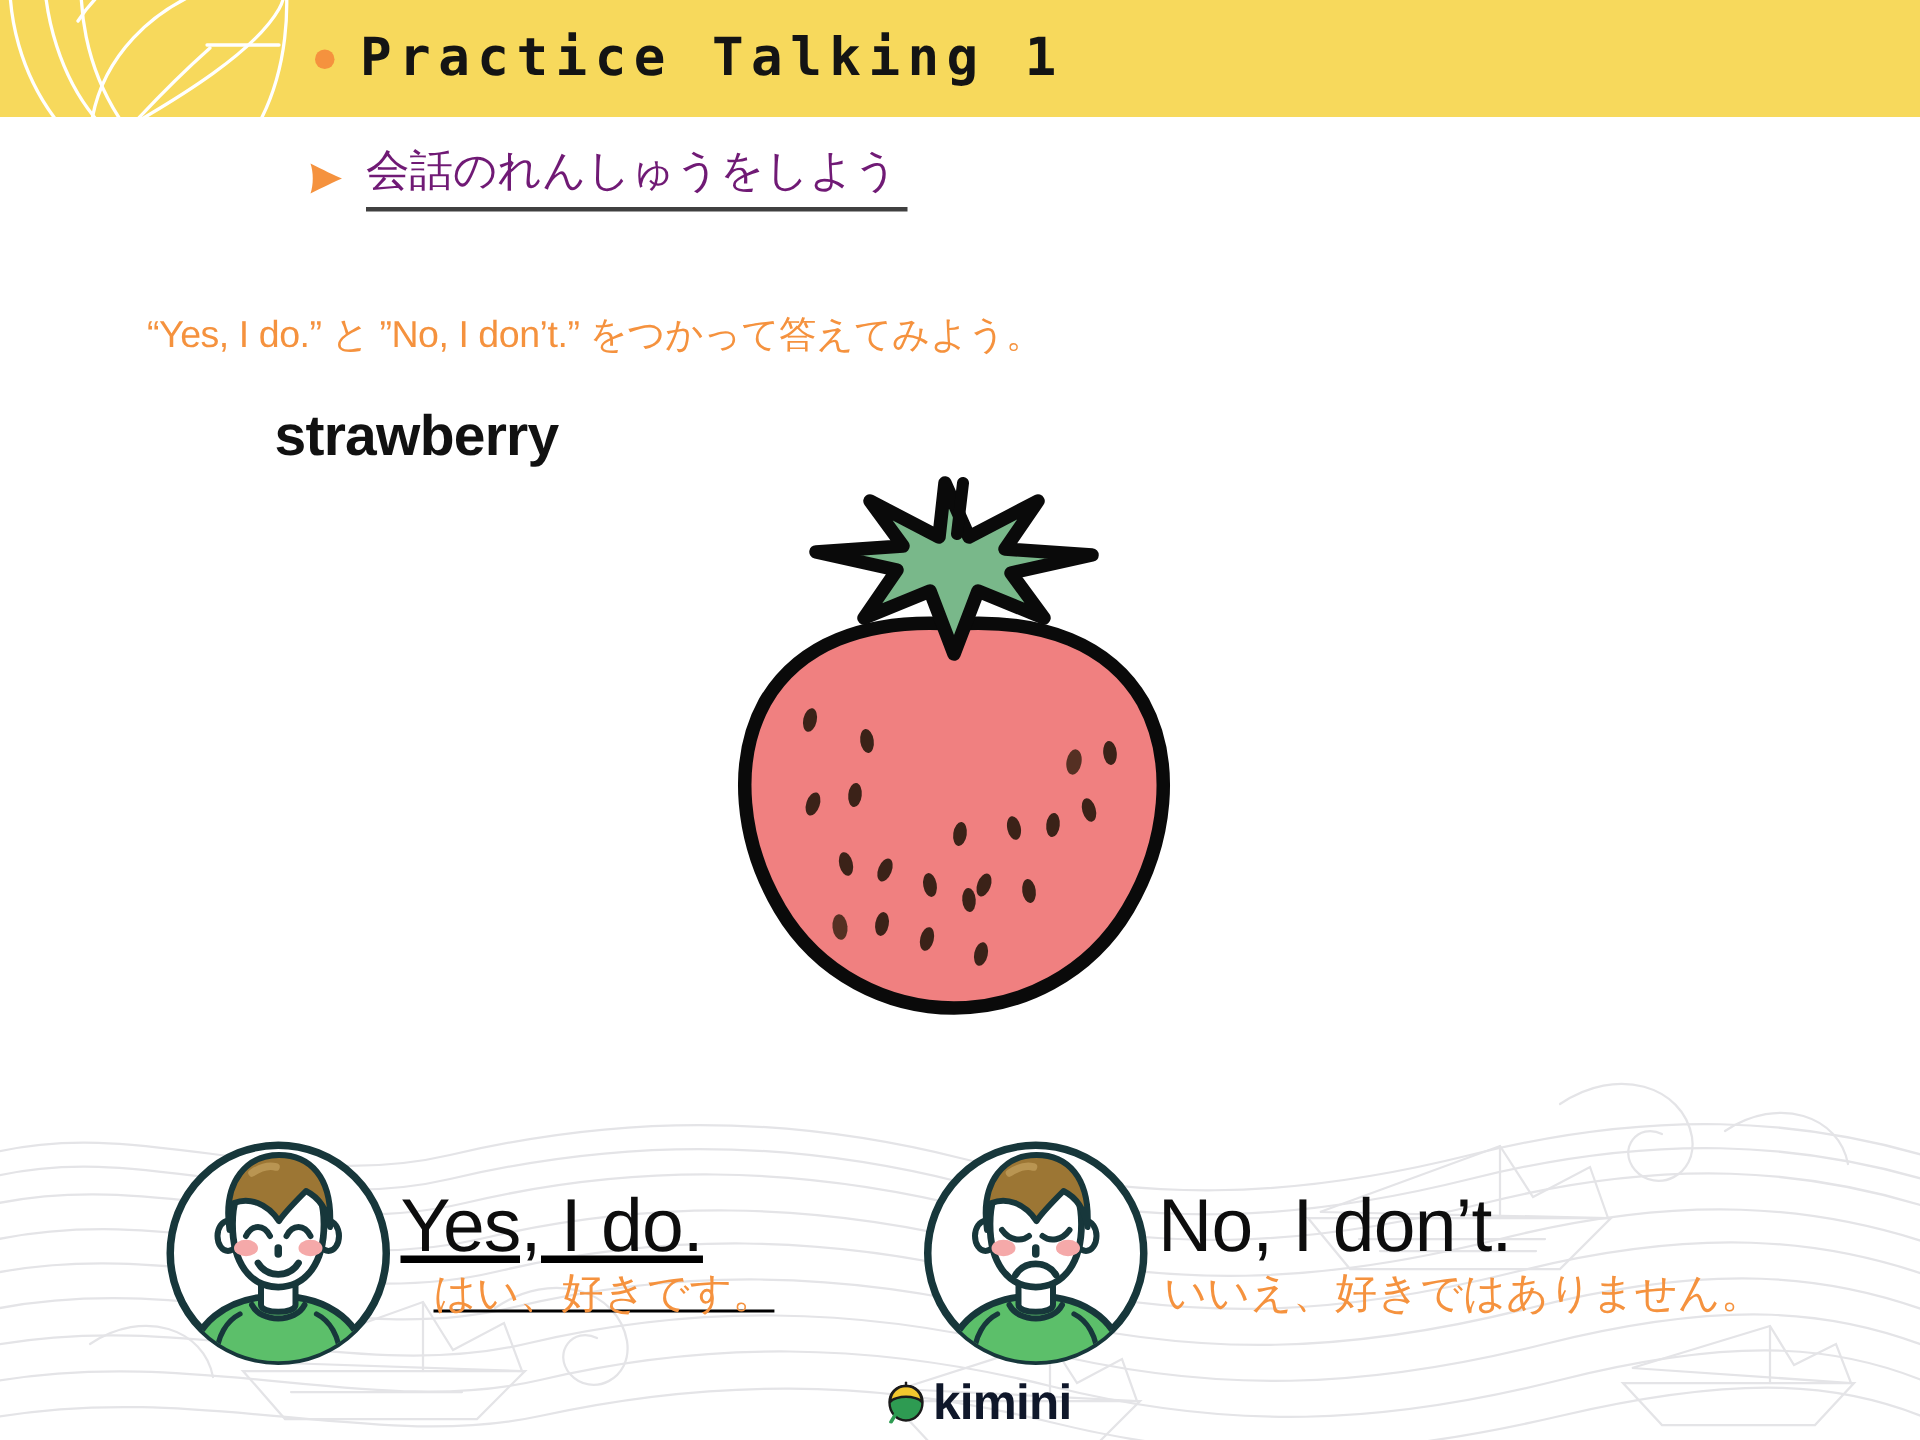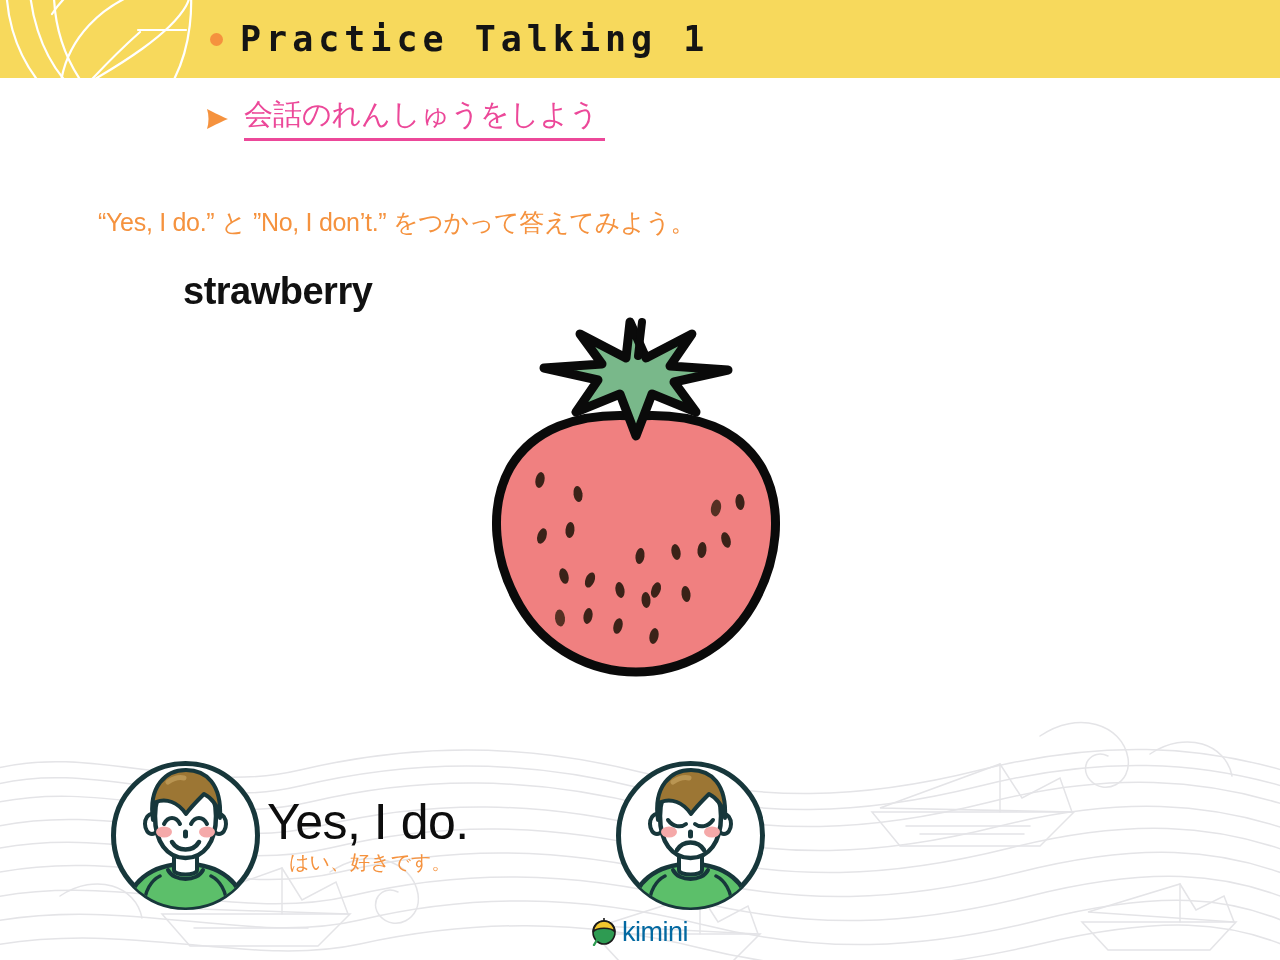--- a/index.html
+++ b/index.html
@@ -67,24 +67,24 @@
     gap:14px;
     z-index:3;
   }
   #subtitle-arrow {
     width:26px; height:26px;
     flex:0 0 auto;
     display:block;
   }
   #subtitle-text {
     font-size:29px;
-    color:#ec4899;
+    color:#701a75;
     line-height:1.25;
     padding:0 6px 6px 0;
-    border-bottom:3px solid #ec4899;
+    border-bottom:3px solid #404040;
     white-space:nowrap;
   }
 
   
   #instruction-en {
     position:absolute;
     left:98px; top:160px;
     font-size:31px;
     color:#121212;
     letter-spacing:-0.4px;
@@ -120,21 +120,21 @@
     z-index:3;
   }
 
   
   .answer-row {
     position:absolute;
     display:flex;
     align-items:center;
     z-index:3;
   }
-  #answer-yes { left:108px; top:758px; }
+  #answer-yes { left:108px; top:758px;text-decoration:underline; }
   #answer-no  { left:613px; top:758px; }
 
   .avatar {
     width:155px; height:155px;
     flex:0 0 auto;
     display:block;
   }
   .answer-texts {
     margin-left:4px;
     display:flex;
@@ -143,42 +143,42 @@
   }
   .answer-en {
     font-size:50px;
     color:#0d0d0d;
     line-height:1.0;
     letter-spacing:-0.5px;
     white-space:nowrap;
   }
   .answer-jp {
     margin-top:4px;
-    font-size:20px;
+    font-size:28px;
     color:#F5923E;
     line-height:1.15;
     white-space:nowrap;
   }
   #answer-yes .answer-jp { padding-left:22px; }
   #answer-no .answer-jp  { padding-left:4px; }
 
   
   #kimini-logo {
     position:absolute;
     left:591px; top:918px;
     display:flex;
     align-items:center;
     gap:5px;
     z-index:4;
   }
   #kimini-mark { width:26px; height:28px; display:block; }
   #kimini-word {
-    font-size:27px;
-    font-weight:normal;
-    color:#0369a1;
+    font-size:33px;
+    font-weight:bold;
+    color:#0f172a;
     letter-spacing:-0.5px;
     line-height:1;
   }
 </style>
 </head>
 <body>
 
 <div id="slide">
 
   <svg id="watermark" viewBox="0 0 1280 260" xmlns="http://www.w3.org/2000/svg">
@@ -355,20 +355,24 @@
         <ellipse cx="56" cy="74" rx="8" ry="5.5" fill="#F5A9A9"></ellipse>
         <ellipse cx="99" cy="74" rx="8" ry="5.5" fill="#F5A9A9"></ellipse>
 
         <path d="M55 62 C 60 69, 68 70, 73 66" fill="none" stroke="#17373B" stroke-width="4" stroke-linecap="round"></path>
         <path d="M82 66 C 87 70, 95 69, 100 62" fill="none" stroke="#17373B" stroke-width="4" stroke-linecap="round"></path>
         <path d="M77.5 74 L 77.5 78" stroke="#17373B" stroke-width="5" stroke-linecap="round"></path>
 
         <path d="M64 92 C 70 82, 85 82, 91 92" fill="none" stroke="#17373B" stroke-width="4.5" stroke-linecap="round"></path>
       </g>
     </svg>
+    <div class="answer-texts">
+      <div class="answer-en">No, I don’t.</div>
+      <div class="answer-jp">いいえ、好きではありません。</div>
+    </div>
   </div>
 
   <div id="kimini-logo">
     <svg id="kimini-mark" viewBox="0 0 26 28" xmlns="http://www.w3.org/2000/svg">
       <path d="M13 3 C 20 3, 24 8, 24 14 C 24 21, 19 26, 13 26 C 7 26, 2 21, 2 14 C 2 8, 6 3, 13 3 Z" fill="#2E9B52" stroke="#1b1b1b" stroke-width="1.6"></path>
       <path d="M2.4 13.6 C 4 11.5, 9 10.2, 13 10.2 C 17 10.2, 22 11.5, 23.6 13.6
                C 23.4 7.9, 19.3 3, 13 3 C 6.7 3, 2.6 7.9, 2.4 13.6 Z" fill="#F2C72E" stroke="#1b1b1b" stroke-width="1.6" stroke-linejoin="round"></path>
       <path d="M13 3 L 13 0.6" stroke="#1b1b1b" stroke-width="1.6" stroke-linecap="round"></path>
       <path d="M6 22 L 3 27" stroke="#2E9B52" stroke-width="2.4" stroke-linecap="round"></path>
     </svg>

